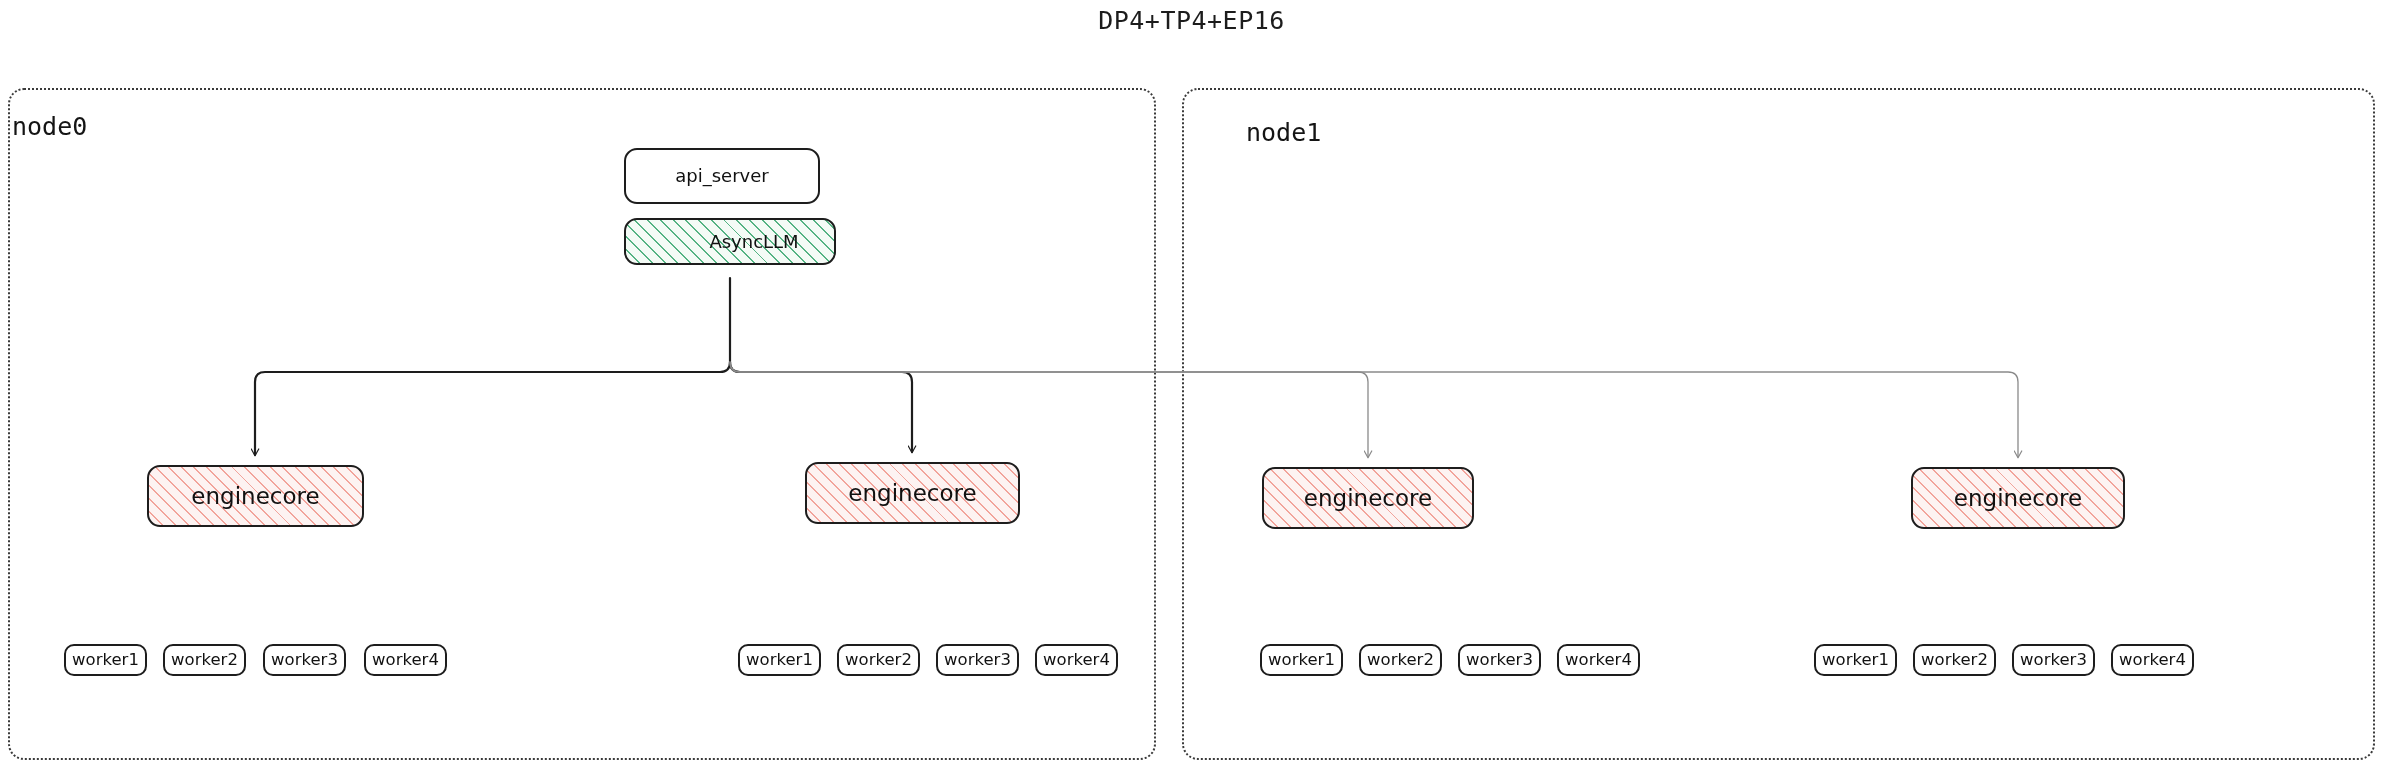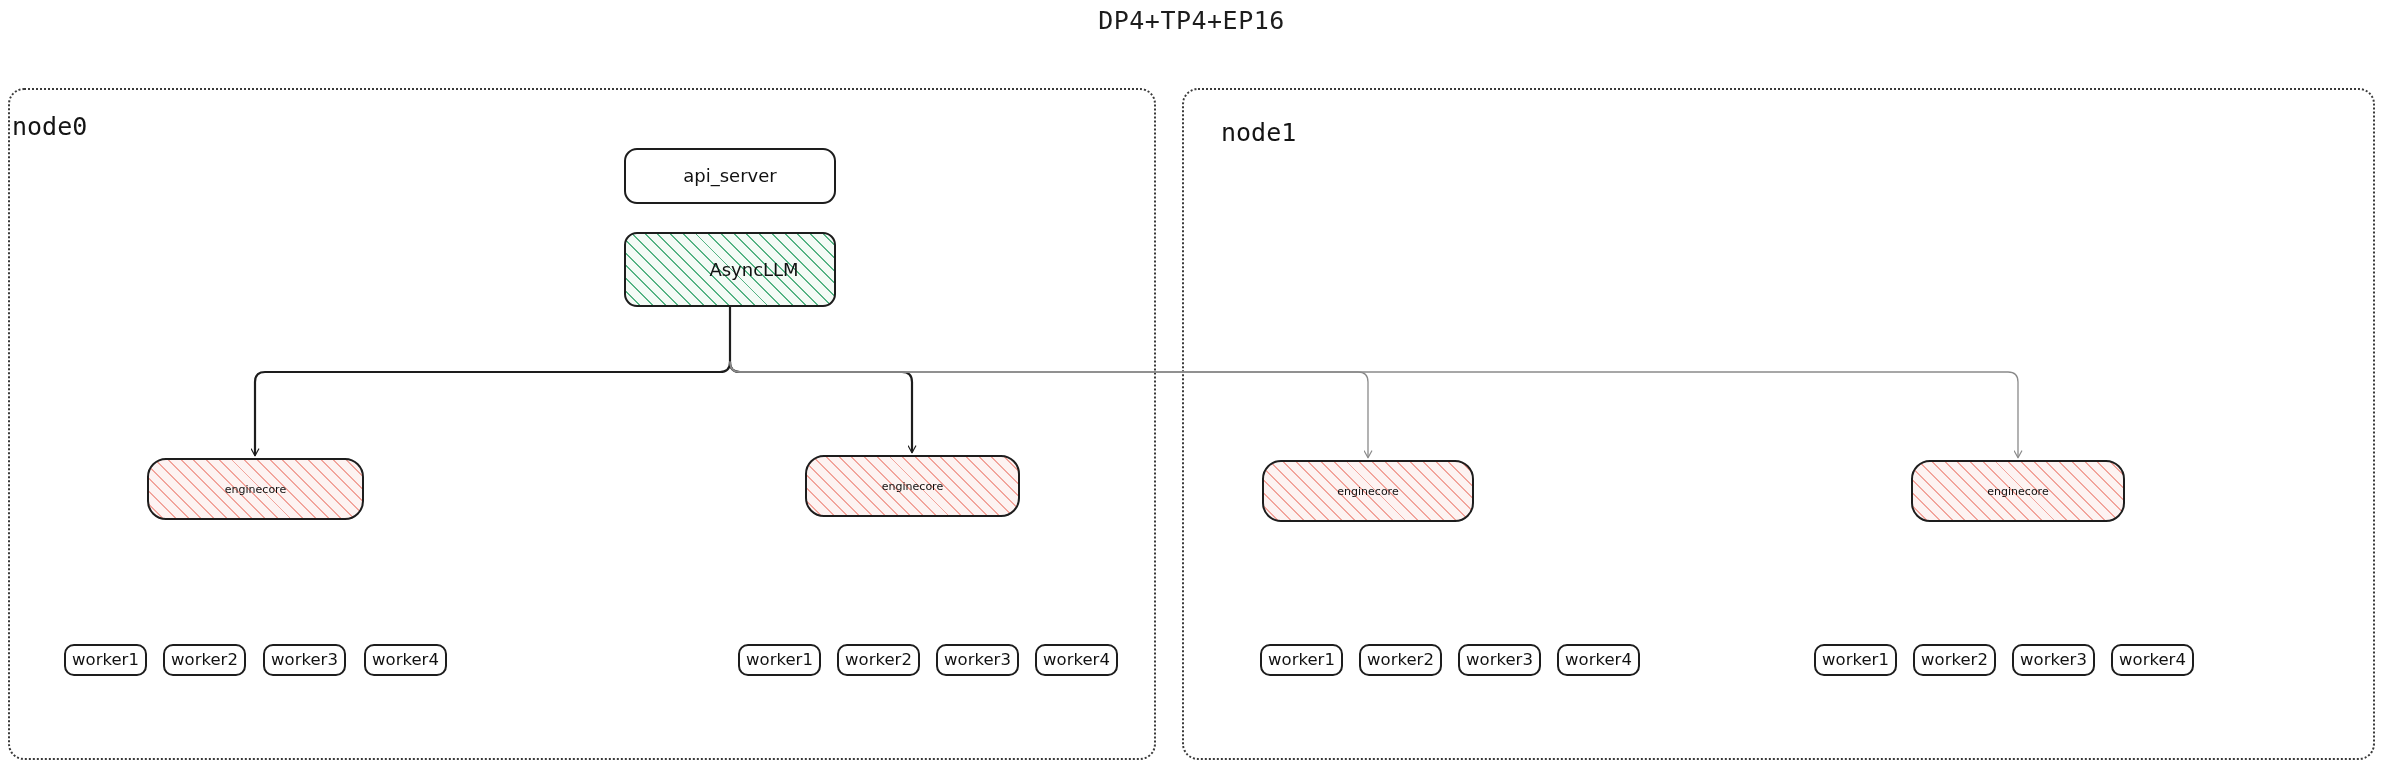--- a/index.html
+++ b/index.html
@@ -77,30 +77,31 @@
     background-image: repeating-linear-gradient(
       45deg,
       rgba(76,175,125,0.95) 0px,
       rgba(76,175,125,0.95) 1.4px,
       rgba(255,255,255,0) 1.4px,
       rgba(255,255,255,0) 9px
     );
   }
 
   .gbox.enginecore {
-    border-radius: 19px;
-    font-size: 11px;
+    border-radius: 13px;
+    font-size: 23px;
     background-color: #fdf3f2;
     background-image: repeating-linear-gradient(
       45deg,
       rgba(240,150,140,0.85) 0px,
       rgba(240,150,140,0.85) 1.4px,
       rgba(255,255,255,0) 1.4px,
       rgba(255,255,255,0) 9px
     );
+    margin-top: 7px;
   }
 
   .gbox.worker {
     border-radius: 10px;
     border-width: 2px;
     font-size: 16.5px;
     margin-left: 42px;
   }
 
   .gbox .boxlabel {
@@ -123,44 +124,44 @@
 <body>
 
 <div id="canvas">
 
   <div id="diagram-title">DP4+TP4+EP16</div>
 
   <div id="nodes-layer">
       <div class="node-box" style="left: 8px; top: 88px; width: 1148px; height: 672px;"></div>
       <div class="node-label" style="left: 12px; top: 112px;">node0</div>
       <div class="node-box" style="left: 1182px; top: 88px; width: 1193px; height: 672px;"></div>
-      <div class="node-label" style="left: 1221px; top: 118px;">node1</div>
+      <div class="node-label" style="left: 1246px; top: 118px;">node1</div>
     </div>
 
   <svg id="edges" viewBox="0 0 2383 773">
       <defs>
         <marker id="arrow-dark" viewBox="0 0 12 12" refX="9" refY="6" markerWidth="9" markerHeight="9" orient="auto-start-reverse" markerUnits="userSpaceOnUse">
           <path d="M 1 1 L 10 6 L 1 11" fill="none" stroke="#1d1d1d" stroke-width="1.6" stroke-linecap="round" stroke-linejoin="round"></path>
         </marker>
         <marker id="arrow-light" viewBox="0 0 12 12" refX="9" refY="6" markerWidth="9" markerHeight="9" orient="auto-start-reverse" markerUnits="userSpaceOnUse">
           <path d="M 1 1 L 10 6 L 1 11" fill="none" stroke="#8a8a8a" stroke-width="1.6" stroke-linecap="round" stroke-linejoin="round"></path>
         </marker>
       </defs>
       <path d="M 730 278 L 730 362" fill="none" stroke="#1d1d1d" stroke-width="2.2" stroke-linecap="round"></path>
       <path d="M 730 362 Q 730 372 720 372 L 265 372 Q 255 372 255 382 L 255 455" fill="none" stroke="#1d1d1d" stroke-width="2.2" stroke-linecap="round" stroke-linejoin="round" marker-end="url(#arrow-dark)"></path>
       <path d="M 730 362 Q 730 372 740 372 L 902 372 Q 912 372 912 382 L 912 452" fill="none" stroke="#1d1d1d" stroke-width="2.2" stroke-linecap="round" stroke-linejoin="round" marker-end="url(#arrow-dark)"></path>
       <path d="M 730 362 Q 730 372 740 372 L 1358 372 Q 1368 372 1368 382 L 1368 457" fill="none" stroke="#8a8a8a" stroke-width="1.3" stroke-linecap="round" stroke-linejoin="round" marker-end="url(#arrow-light)"></path>
       <path d="M 730 362 Q 730 372 740 372 L 2008 372 Q 2018 372 2018 382 L 2018 457" fill="none" stroke="#8a8a8a" stroke-width="1.3" stroke-linecap="round" stroke-linejoin="round" marker-end="url(#arrow-light)"></path>
     </svg>
 
-  <div class="gbox api" id="box-api-server" style="left: 624px; top: 148px; width: 212px; height: 56px;">
+  <div class="gbox api" id="box-api-server" style="left: 624px; top: 148px; width: 196px; height: 56px;">
     <span class="boxlabel">api_server</span>
   </div>
 
-  <div class="gbox asyncllm" id="box-async-llm" style="left: 624px; top: 232px; width: 212px; height: 75px; padding-left: 48px;">
+  <div class="gbox asyncllm" id="box-async-llm" style="left: 624px; top: 218px; width: 212px; height: 47px; padding-left: 48px;">
     <span class="boxlabel">AsyncLLM</span>
   </div>
 
   <div id="engines-layer">
       <div class="gbox enginecore" style="left: 147px; top: 458px; width: 217px; height: 62px;">
         <span class="boxlabel">enginecore</span>
       </div>
       <div class="gbox enginecore" style="left: 805px; top: 455px; width: 215px; height: 62px;">
         <span class="boxlabel">enginecore</span>
       </div>

